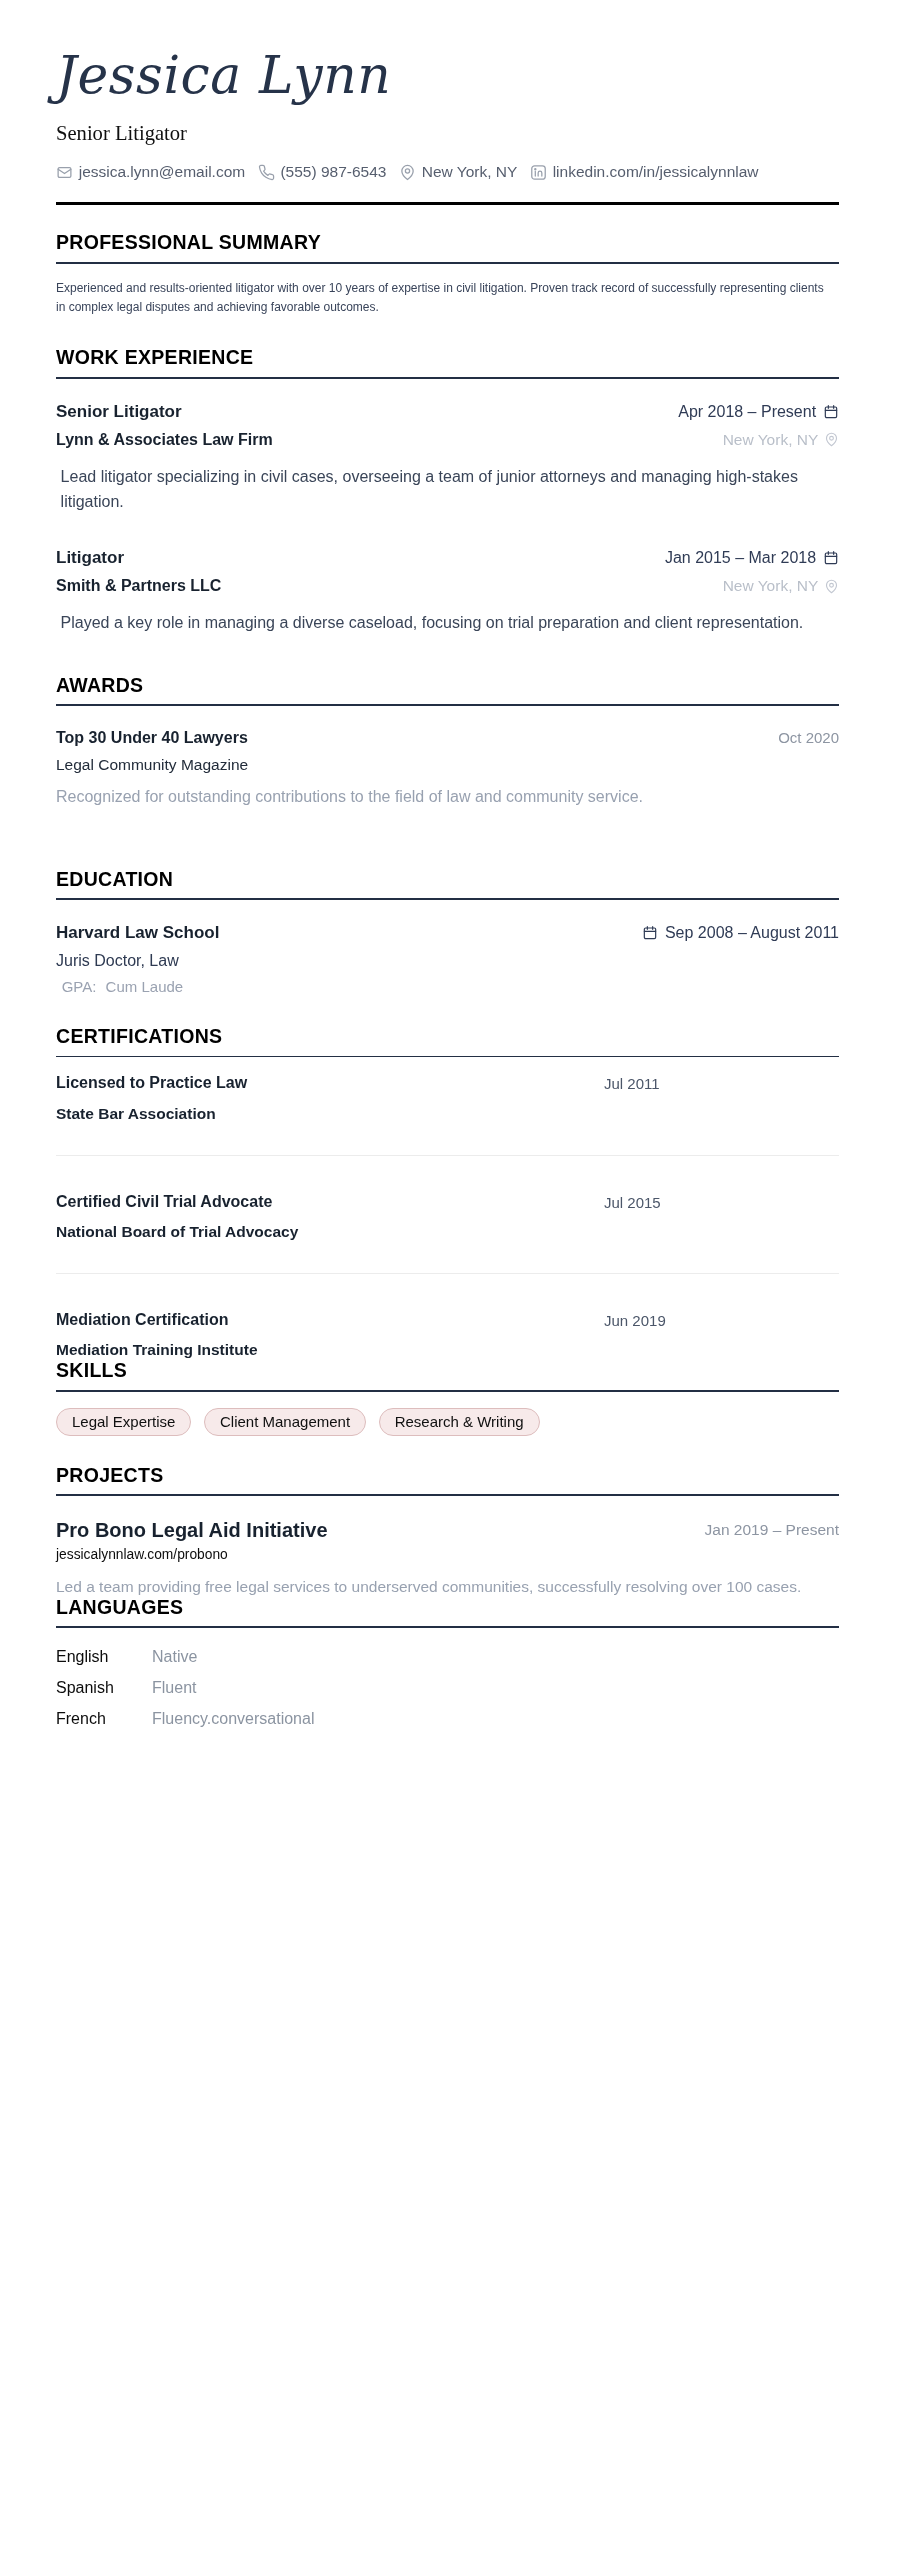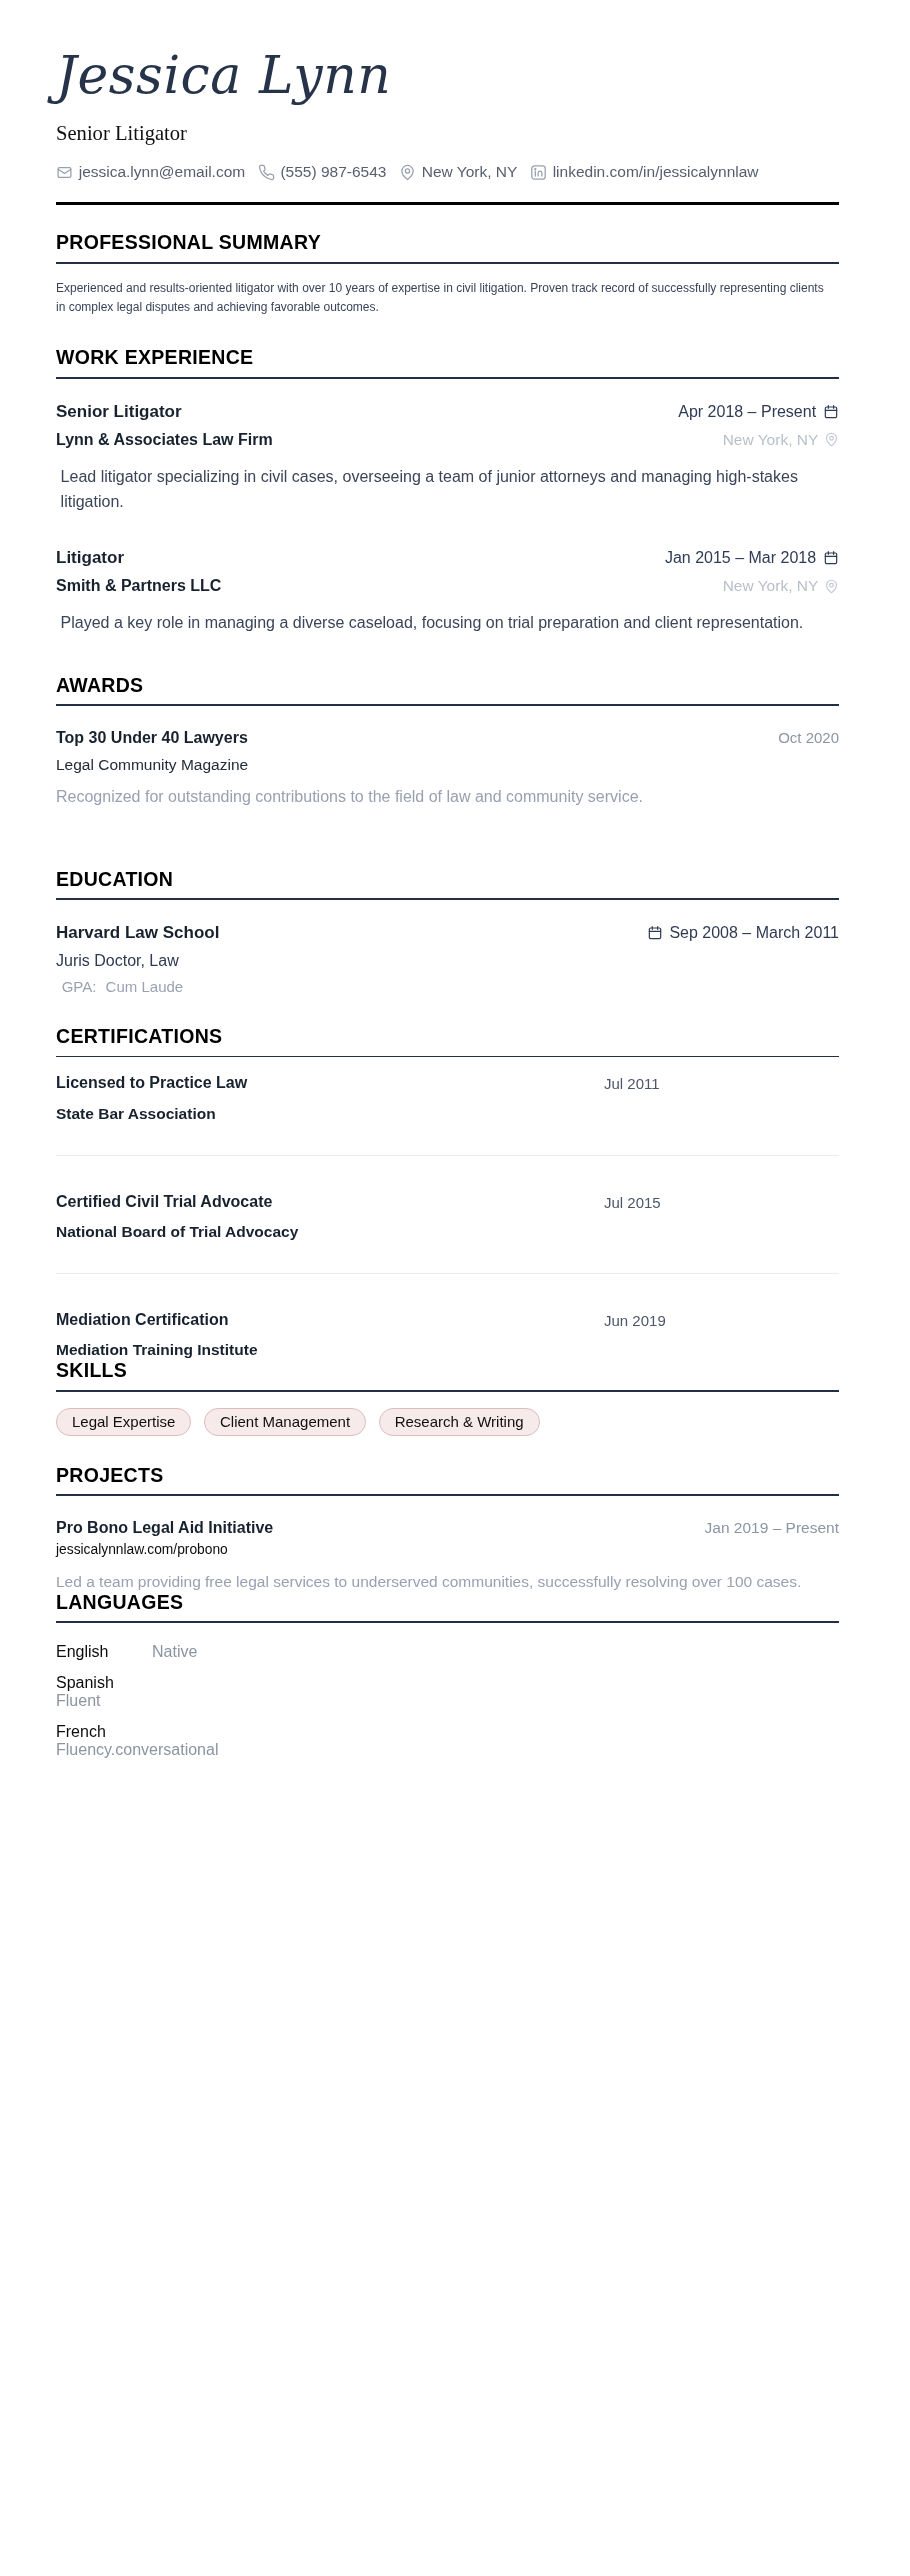--- a/index.html
+++ b/index.html
@@ -121,29 +121,29 @@
     background:#f7eaea;
     border:1.1px solid #ddbdbd;
     border-radius:573px;
     padding:4px 15px;
     font-size:15px;
     color:#101010;
     line-height:1.25;
   }
 
   
-  .proj-title{font-size:16px;font-weight:bold;color:#18222f;}
+  .proj-title{font-size:20px;font-weight:bold;color:#18222f;}
   .proj-date{font-size:15.5px;color:#8d95a2;}
   .proj-url{margin-top:4.6px;font-size:13.8px;color:#0c0c0c;}
   .proj-desc{margin-top:16px;font-size:15.5px;color:#98a1b0;}
 
   
   .lang-rows{margin-top:20.6px;}
   .lang-row{display:flex;font-size:16px;align-items:baseline;}
-  .lang-row + .lang-row{margin-top:13px;flex-direction:column;}
+  .lang-row + .lang-row{margin-top:13px;}
   .lang-name{width:96px;color:#0c0c0c;}
   .lang-level{color:#8b94a1;}
 </style>
 </head>
 <body>
 
 <div class="content">
 
   <div>
     <div class="name">Jessica Lynn</div>
@@ -280,21 +280,21 @@
     <div class="entry-1">
       <div class="row-between">
         <div class="job-title">Harvard Law School</div>
         <div class="job-date">
           <span class="date-icon">
             <svg viewBox="0 0 24 24">
                 <rect x="3.5" y="4.5" width="17" height="16" rx="2"></rect>
                 <path d="M8 2.5v4M16 2.5v4M3.5 9.5h17"></path>
               </svg>
           </span>
-          <span>Sep 2008 – March 2011</span>
+          <span>Sep 2008 – August 2011</span>
         </div>
       </div>
       <div class="edu-degree">Juris Doctor, Law</div>
       <div class="edu-gpa">
         <span>GPA:</span>
         <span>Cum Laude</span>
       </div>
     </div>
   </div>
 

